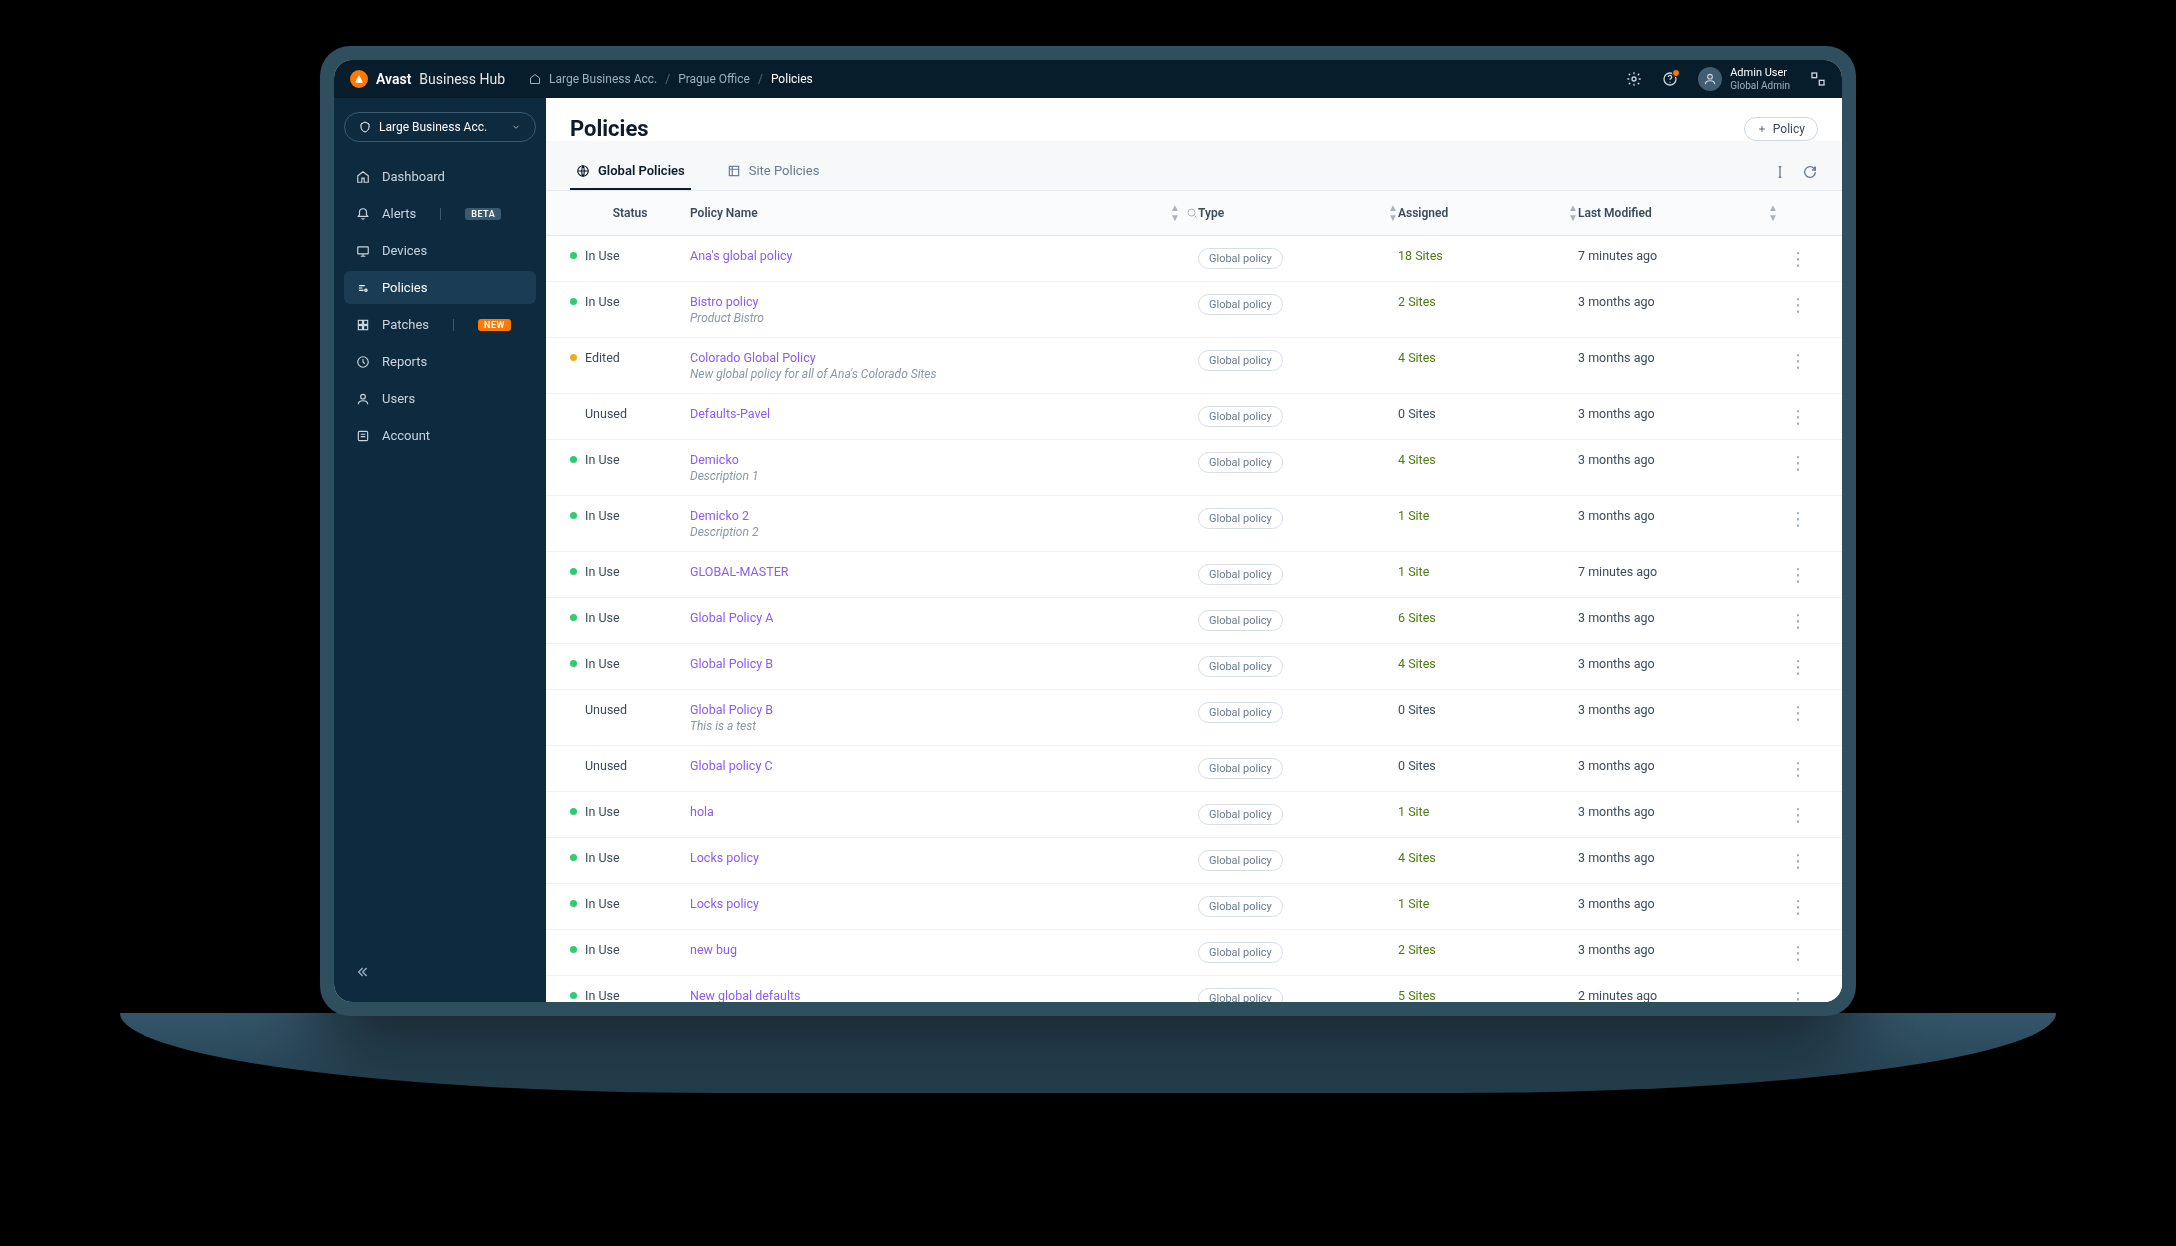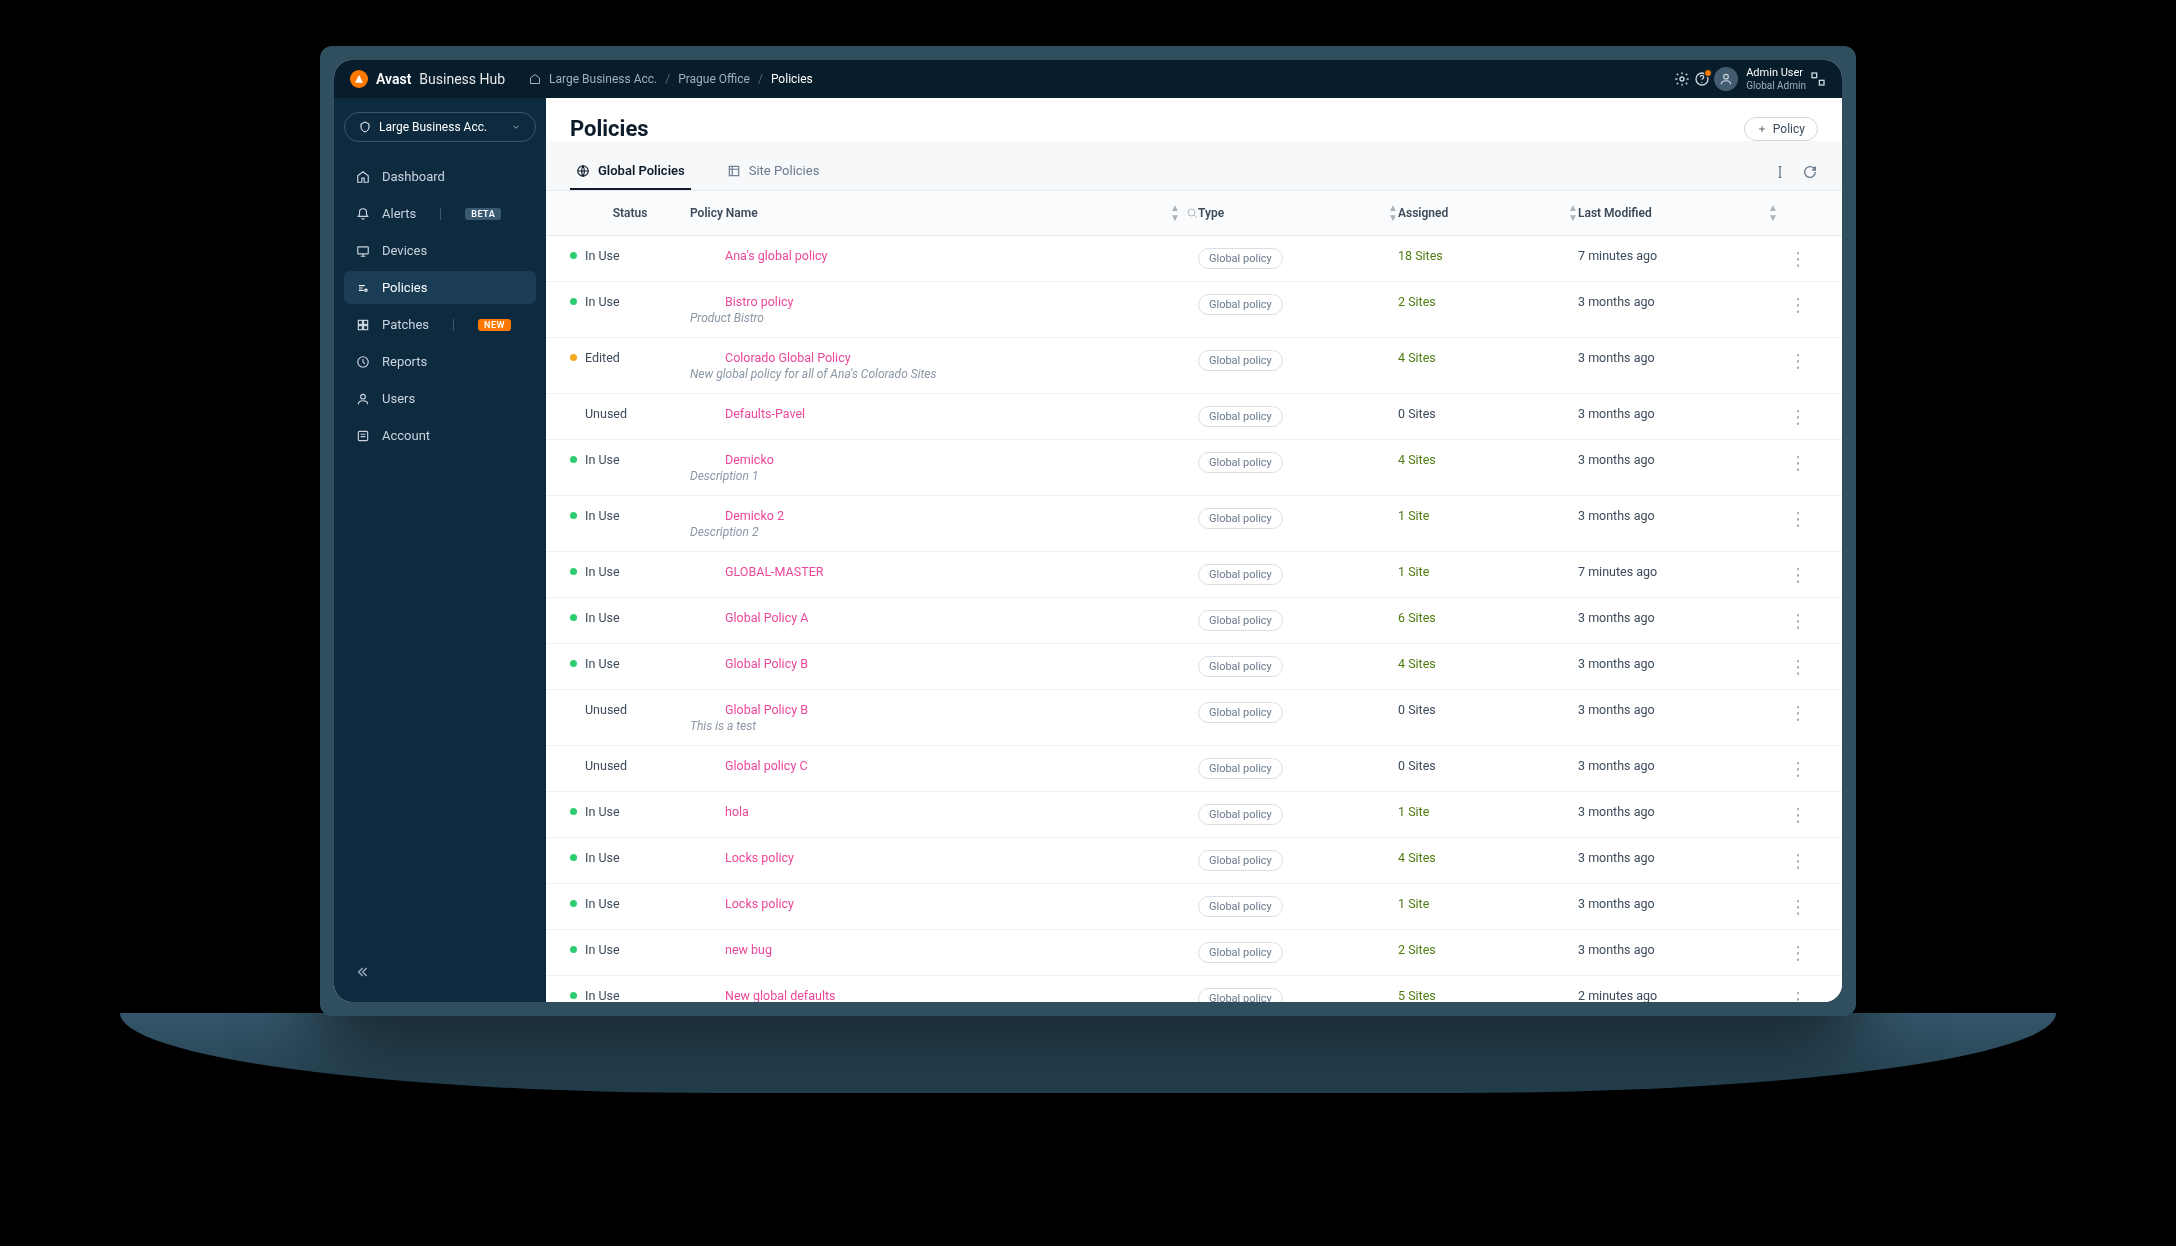--- a/index.html
+++ b/index.html
@@ -6,21 +6,21 @@
 
 body { background: #000; width: 2176px; height: 1246px; overflow: hidden; }
 
 .laptop-frame {
   position: absolute;
   left: 320px;
   top: 46px;
   width: 1536px;
   height: 970px;
   background: #2f4f5e;
-  border-radius: 12px;
+  border-radius: 30px;
   padding: 14px;
   box-shadow: 0 30px 80px rgba(0,0,0,0.6);
 }
 .laptop-base {
   position: absolute;
   left: 120px;
   top: 1013px;
   width: 1936px;
   height: 80px;
   background: linear-gradient(#34566a, #24404f);
@@ -54,21 +54,21 @@
   padding: 0 16px;
   font-size: 12px;
   gap: 14px;
 }
 .brand { display: flex; align-items: center; gap: 8px; font-size: 14px; font-weight: 600; color:#fff;}
 .brand .brand-thin { font-weight: 400; opacity: .9;}
 .brand-logo { width: 18px; height: 18px; border-radius: 50%; background:#ff7800; display:flex; align-items:center; justify-content:center; color:#fff; font-size:11px; font-weight:700;}
 .breadcrumb { display:flex; align-items:center; gap:8px; margin-left: 10px; color:#9bb0c3;}
 .breadcrumb .sep { opacity:.5;}
 .breadcrumb .crumb:last-child { color:#fff; }
-.topbar-right { margin-left:auto; display:flex; align-items:center; gap:4px;}
+.topbar-right { margin-left:auto; display:flex; align-items:center; gap:20px;}
 .topbar-icon { width:16px; height:16px; color:#c9d4de; position:relative;}
 .bell-dot { position:absolute; top:-2px; right:-2px; width:8px; height:8px; border-radius:50%; background:#ff7800; border:1px solid #071d2b;}
 .user-block { display:flex; align-items:center; gap:8px; }
 .avatar-circle { width:24px; height:24px; border-radius:50%; background:#425d6f; display:flex; align-items:center; justify-content:center;}
 .user-text { display:flex; flex-direction:column; line-height:1.1;}
 .user-text .name { font-size:11px; color:#fff;}
 .user-text .role { font-size:10px; color:#9bb0c3;}
 
 .body-area { flex:1; display:flex; min-height:0;}
 
@@ -117,21 +117,21 @@
 .th .sort { opacity:.4; font-size: 10px; line-height:1; display:flex; flex-direction:column;}
 .th-policy { display:flex; align-items:center; }
 .th-policy .sort, .th-policy .search-mini { opacity:.4;}
 
 .table-body { overflow-y:auto; }
 .row { display:grid; grid-template-columns: 120px 1fr 200px 180px 200px 40px; padding: 12px 24px; font-size:12.5px; border-bottom:1px solid #eef1f5; align-items:flex-start;}
 .status-cell { display:flex; align-items:center; gap:8px; color:#3c4a5a;}
 .status-dot { width:7px; height:7px; border-radius:50%; background:#2ecc71;}
 .status-dot.edited { background:#f5a623;}
 .status-dot.unused { background:transparent;}
-.policy-name { color:#ec4899;margin-left:35px;}
+.policy-name { color:#8b5cf6;}
 .policy-desc { color:#8a97a6; font-size:12px; margin-top:2px;font-style:italic;}
 .type-pill { display:inline-block; padding:3px 10px; border:1px solid #d7dee6; border-radius:12px; font-size:11px; color:#6b7a8c; background:#fff;}
 .assigned-link { color:#4d7c0f;}
 .assigned-zero { color:#3c4a5a;}
 .modified { color:#3c4a5a;}
 .more-btn { color:#9aa6b4; font-size:18px; text-align:center;}
 
 svg { display:block; }
 </style>
 </head>

